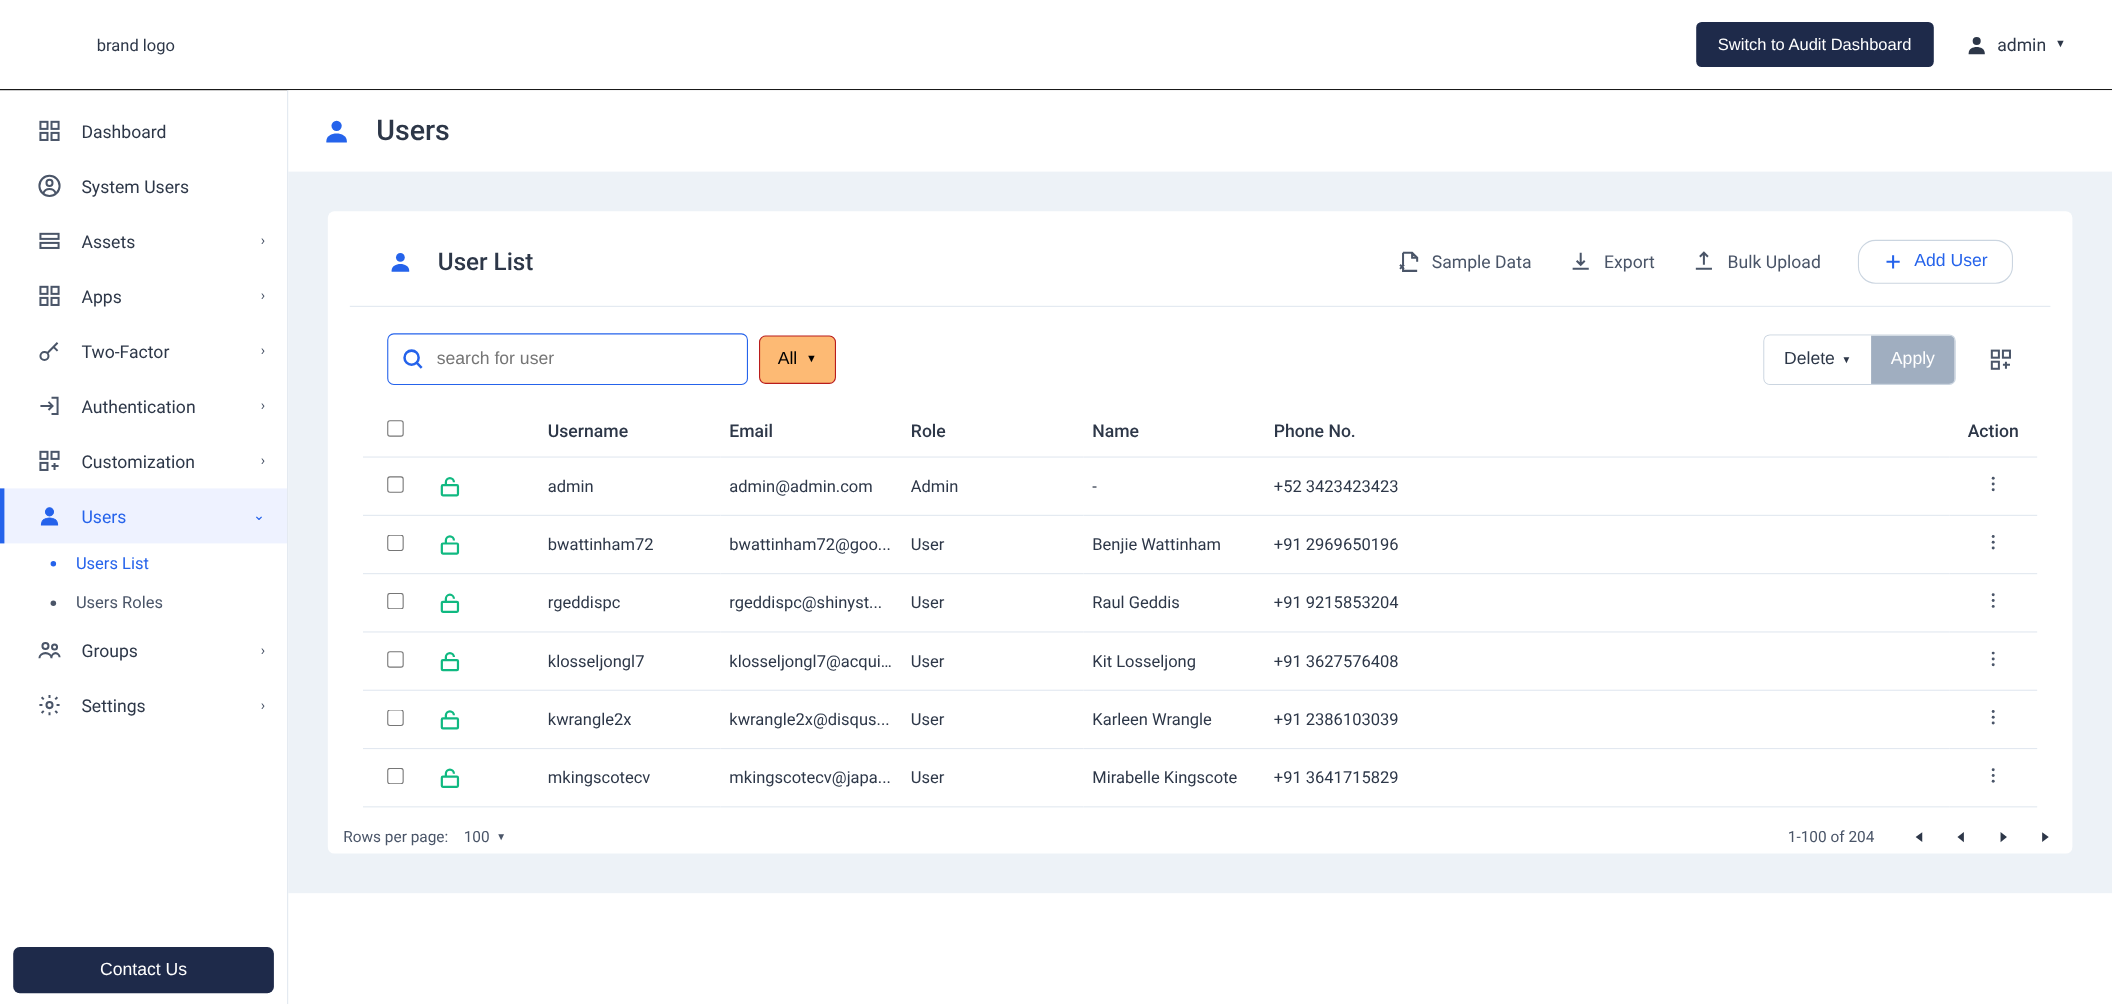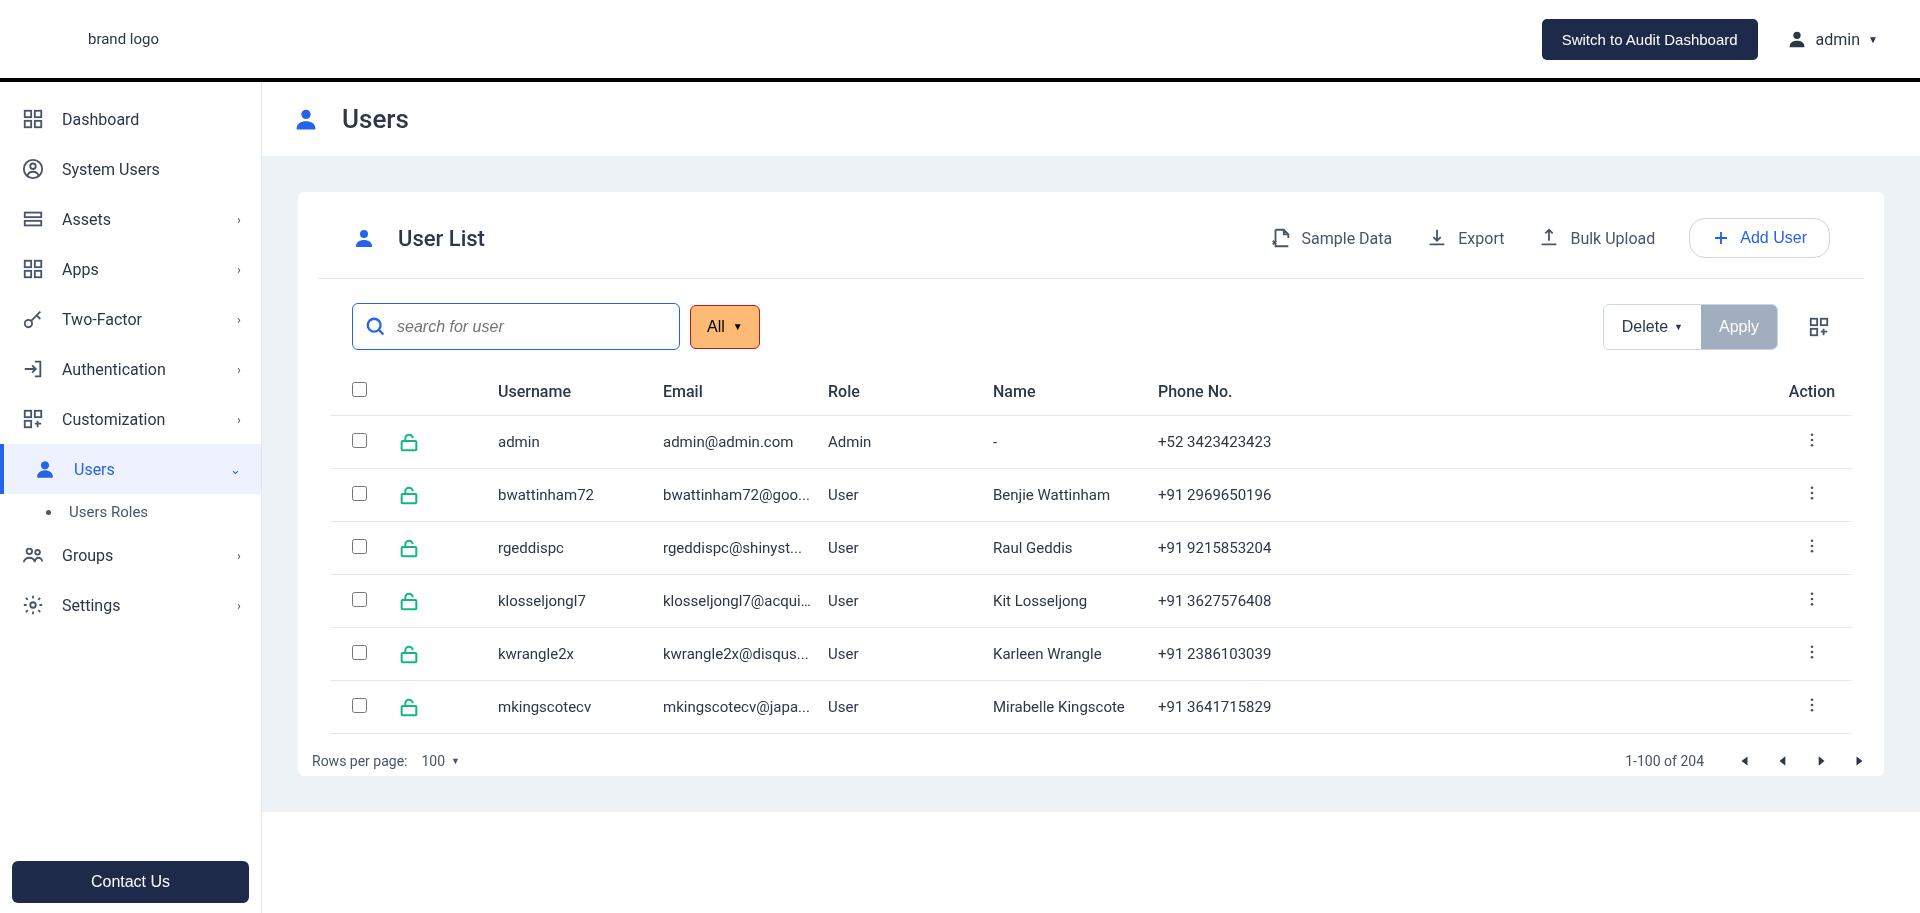--- a/index.html
+++ b/index.html
@@ -1,32 +1,32 @@
 <!DOCTYPE html>
 <html><head>
   <meta charset="utf-8">
   <style>
     * { margin: 0; padding: 0; box-sizing: border-box; }
     body { font-family: -apple-system, BlinkMacSystemFont, "Segoe UI", Roboto, Helvetica, Arial, sans-serif; background: #fff; color: #2d3748; }
 
     
-    .header { display: flex; align-items: center; justify-content: space-between; padding: 16px 42px 16px 88px; border-bottom: 4px solid #000000; height: 82px; gap: 44px; }
+    .header { display: flex; align-items: center; justify-content: space-between; padding: 16px 42px 16px 88px; border-bottom: 1px solid #000000; height: 82px; gap: 44px; }
     .brand-logo { font-size: 15px; color: #2d3748; }
     .header-right { display: flex; align-items: center; gap: 28px; }
     .switch-btn { background: #1e2a4a; color: #fff; border: none; padding: 12px 20px; font-size: 15px; border-radius: 5px; cursor: pointer; }
     .user-menu { display: flex; align-items: center; gap: 8px; cursor: pointer; font-size: 16px; }
     .caret-down { font-size: 10px; }
 
     
     .layout { display: flex; height: calc(100vh - 82px); }
     .sidebar { width: 262px; border-right: 1px solid #e2e8f0; padding-top: 12px; overflow-y: auto; position: relative; }
     .content { flex: 1; background: #fff; overflow-y: auto; }
 
     
-    .nav-item { display: flex; align-items: center; padding: 14px 20px 14px 22px; cursor: pointer; font-size: 16px; color: #2d3748; justify-content: space-between; }
+    .nav-item { display: flex; align-items: center; padding: 14px 20px 14px 34px; cursor: pointer; font-size: 16px; color: #2d3748; justify-content: space-between; }
     .nav-item-left { display: flex; align-items: center; gap: 18px; }
     .nav-item.active { background: #eef2ff; color: #2563eb; border-left: 4px solid #2563eb; padding-left: 30px; }
     .nav-item.active .nav-icon path, .nav-item.active .nav-icon rect, .nav-item.active .nav-icon circle { stroke: #2563eb; }
     .nav-icon { width: 22px; height: 22px; display: inline-flex; align-items: center; justify-content: center; }
     .sub-item { display: flex; align-items: center; padding: 9px 20px 9px 46px; cursor: pointer; font-size: 15px; gap: 18px; color: #4a5568; }
     .sub-item .dot { width: 5px; height: 5px; border-radius: 50%; background: #4a5568; }
     .sub-item.active { color: #2563eb; }
     .sub-item.active .dot { background: #2563eb; }
     .chevron { font-size: 13px; color: #4a5568; }
 
@@ -194,20 +194,24 @@
         <span class="nav-icon">
           <svg width="22" height="22" viewBox="0 0 24 24" fill="#2563eb">
               <circle cx="12" cy="8" r="4"></circle>
               <path d="M4 20c0-4 4-6 8-6s8 2 8 6v1H4v-1z"></path>
             </svg>
         </span>
         <span>Users</span>
       </div>
       <span class="chevron" style="color:#2563eb">⌄</span>
     </div>
+    <div class="sub-item active">
+      <span class="dot"></span>
+      <span>Users List</span>
+    </div>
     <div class="sub-item">
       <span class="dot"></span>
       <span>Users Roles</span>
     </div>
     <div class="nav-item">
       <div class="nav-item-left">
         <span class="nav-icon">
           <svg width="22" height="22" viewBox="0 0 24 24" fill="none" stroke="#4a5568" stroke-width="2">
               <circle cx="8" cy="8" r="3"></circle>
               <circle cx="17" cy="9" r="2.5"></circle>
@@ -296,21 +300,21 @@
 
         <div class="toolbar">
           <div class="toolbar-left">
             <div class="search-box">
               <span>
                 <svg width="22" height="22" viewBox="0 0 24 24" fill="none" stroke="#2563eb" stroke-width="2.5">
                     <circle cx="10" cy="10" r="7"></circle>
                     <path d="M20 20l-5-5"></path>
                   </svg>
               </span>
-              <input type="text" style="margin-left: 10px; font-style: italic;" placeholder="search for user">
+              <input type="text" style="margin-left: 10px;" placeholder="search for user">
             </div>
             <button class="filter-btn">
               <span>All</span>
               <span class="caret-down">▼</span>
             </button>
           </div>
           <div class="toolbar-right">
             <div class="action-group">
               <button class="delete-btn">
                 <span>Delete</span>

